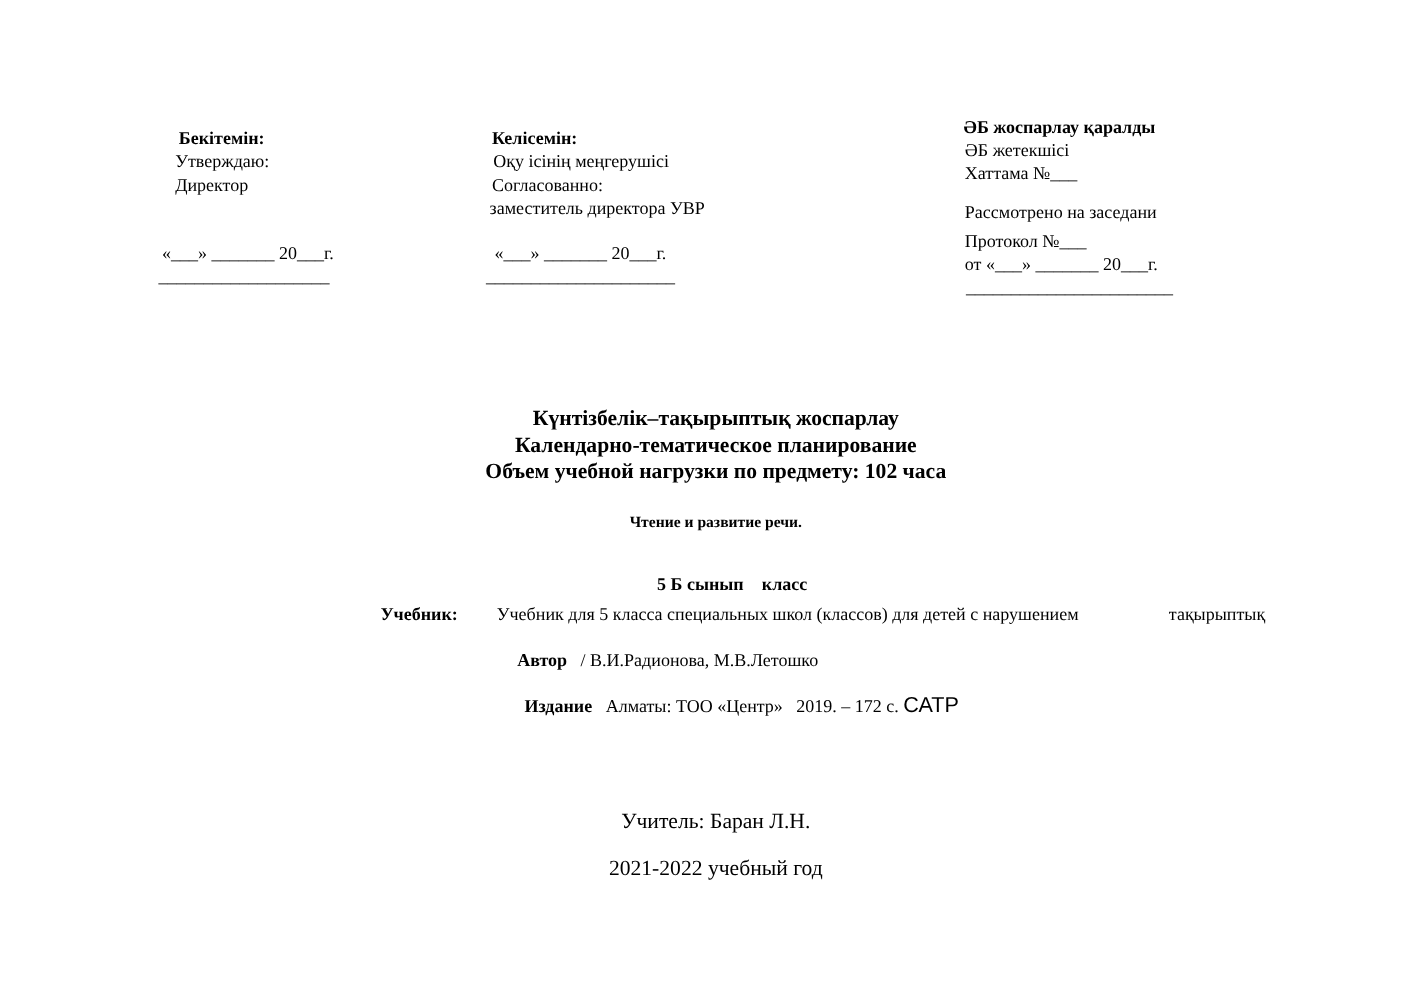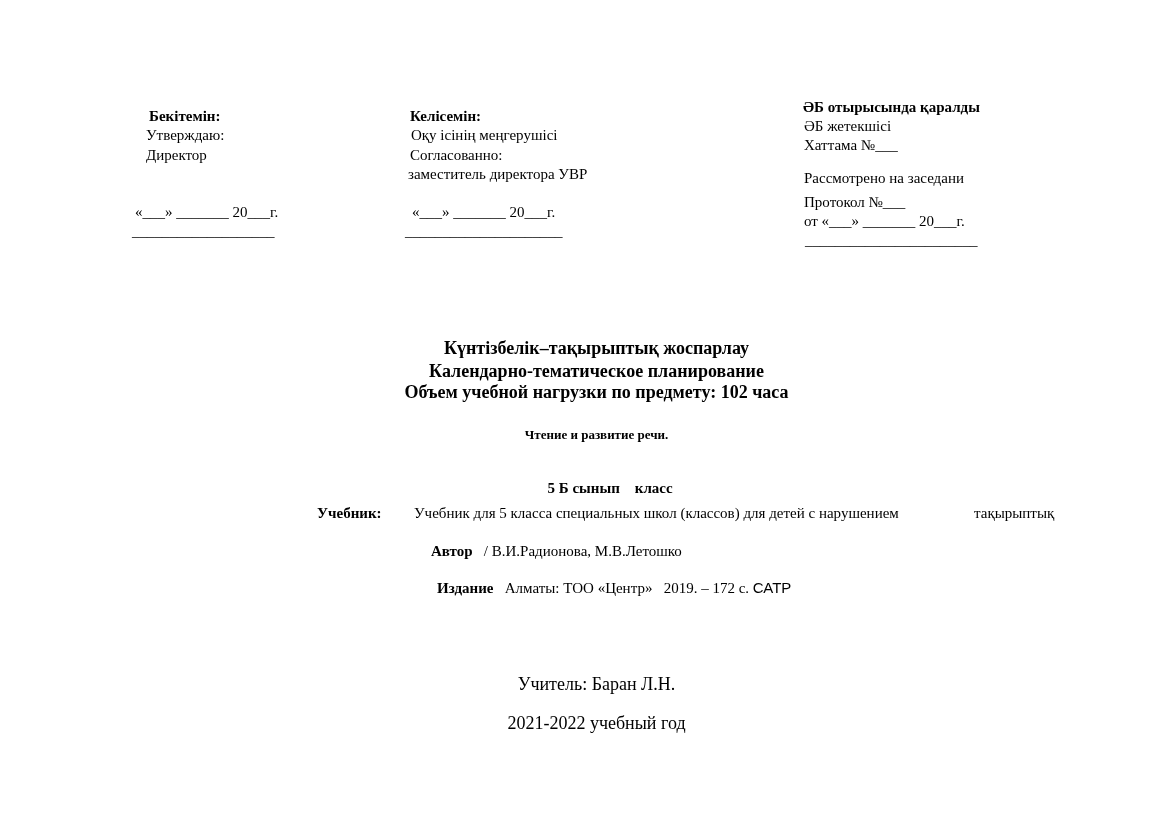--- a/index.html
+++ b/index.html
@@ -28,21 +28,21 @@
 <div>
   <div class="abs t15 b" style="left:410px; top:107px;">Келісемін:</div>
   <div class="abs t15" style="left:411px; top:126px;">Оқу ісінің меңгерушісі</div>
   <div class="abs t15" style="left:410px; top:146px;">Согласованно:</div>
   <div class="abs t15" style="left:408px; top:165px;">заместитель директора УВР</div>
   <div class="abs t15" style="left:412px; top:203px;">«___» _______ 20___г.</div>
   <div class="abs t15" style="left:405px; top:222px;">_____________________</div>
 </div>
 
 <div>
-  <div class="abs t15 b" style="left:803px; top:98px;">ӘБ отырысында қаралды</div>
+  <div class="abs t15 b" style="left:803px; top:98px;">ӘБ жоспарлау қаралды</div>
   <div class="abs t15" style="left:804px; top:117px;">ӘБ жетекшісі</div>
   <div class="abs t15" style="left:804px; top:136px;">Хаттама №___</div>
   <div class="abs t15" style="left:804px; top:169px;text-align:right;">Рассмотрено на заседани</div>
   <div class="abs t15" style="left:804px; top:193px;">Протокол №___</div>
   <div class="abs t15" style="left:804px; top:212px;text-align:right;">от «___» _______ 20___г.</div>
   <div class="abs t15" style="left:805px; top:231px;text-align:center;">_______________________</div>
 </div>
 
 <div>
   <div class="abs title center" style="left:0; width:1193px; top:337px;">Күнтізбелік–тақырыптық жоспарлау</div>
@@ -57,18 +57,18 @@
 </div>
 
 <div>
   <div class="abs t15 b" style="left:317px; top:504px;">Учебник:</div>
   <div class="abs t15" style="left:414px; top:504px;">Учебник для 5 класса специальных школ (классов) для детей с нарушением</div>
   <div class="abs t15" style="left:974px; top:504px;">тақырыптық</div>
   <div class="abs t15" style="left:416px; top:523px;">
     <span class="b">Автор</span><span>   </span><span>/ В.И.Радионова, М.В.Летошко</span>
   </div>
   <div class="abs t15" style="left:422px; top:559px;">
-    <span class="b">Издание</span><span>   </span><span>Алматы: ТОО «Центр»   2019. – 172 с.</span><span> </span><span class="sans" style="font-size:15px;">САТР</span>
+    <span class="b">Издание</span><span>   </span><span>Алматы: ТОО «Центр»   2019. – 172 с.</span><span> </span><span class="sans" style="font-size:18px;">САТР</span>
   </div>
 </div>
 
 <div class="abs center" style="left:0; width:1193px; top:673px; font-size:18px; line-height:22px;">Учитель: Баран Л.Н.</div>
 <div class="abs center" style="left:0; width:1193px; top:712px; font-size:18px; line-height:22px;">2021-2022 учебный год</div>
 
 </body></html>

